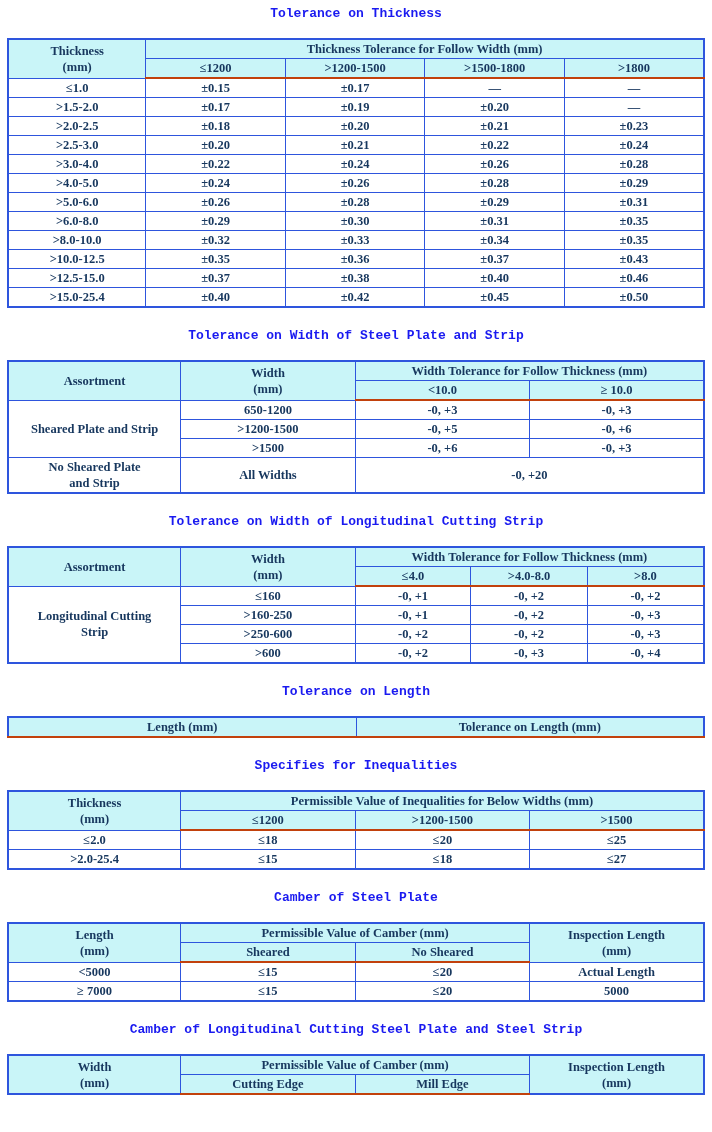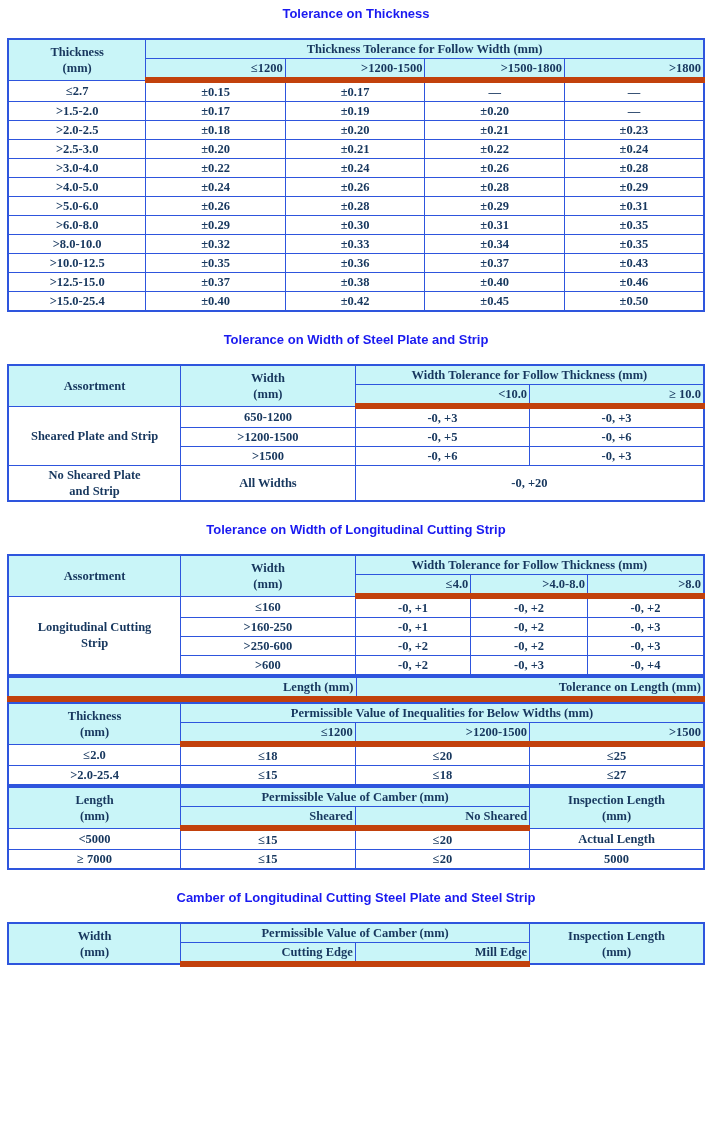--- a/index.html
+++ b/index.html
@@ -15,21 +15,21 @@
     width: 712px;
   }
   .section-title {
     margin: 0;
     padding: 20px 0 16px 0;
     text-align: center;
     color: #1a1af0;
     font-size: 13px;
     font-weight: bold;
     line-height: 16px;
-    font-family: Liberation Sans, sans-serif;
+    font-family: Liberation Mono, monospace;
   }
   .section:first-child .section-title {
     padding-top: 6px;
   }
   table.spec-table {
     width: 698px;
     margin: 0 auto;
     border-collapse: collapse;
     table-layout: fixed;
     border: 2px solid #2e55dd;
@@ -46,22 +46,21 @@
     padding: 1px 2px;
     height: 16px;
     white-space: pre-line;
     overflow: hidden;
     font-family: "Liberation Serif", "DejaVu Serif", serif;
   }
   table.spec-table thead th {
     background: #c9f5f8;
   }
   table.spec-table thead tr:last-child th {
-    border-bottom: 6px solid #c2410c;
-    text-align: right;
+    border-bottom: 2px solid #c2410c;
   }
 </style>
 </head>
 <body>
 
 <div class="doc" id="doc">
     <div class="section">
       <h2 class="section-title">Tolerance on Thickness</h2>
       <table class="spec-table">
         <colgroup>
@@ -79,21 +78,21 @@
           </tr>
           <tr>
             <th>≤1200</th>
             <th>&gt;1200-1500</th>
             <th>&gt;1500-1800</th>
             <th>&gt;1800</th>
           </tr>
         </thead>
         <tbody>
           <tr>
-            <td>≤2.7</td>
+            <td>≤1.0</td>
             <td>±0.15</td>
             <td>±0.17</td>
             <td>—</td>
             <td>—</td>
           </tr>
           <tr>
             <td>&gt;1.5-2.0</td>
             <td>±0.17</td>
             <td>±0.19</td>
             <td>±0.20</td>
@@ -266,36 +265,38 @@
           <tr>
             <td>&gt;600</td>
             <td>-0, +2</td>
             <td>-0, +3</td>
             <td>-0, +4</td>
           </tr>
         </tbody>
       </table>
     </div>
     <div class="section">
+      <h2 class="section-title">Tolerance on Length</h2>
       <table class="spec-table">
         <colgroup>
           <col style="width: 50%;">
           <col style="width: 50%;">
         </colgroup>
         <thead>
           <tr>
             <th>Length (mm)</th>
             <th>Tolerance on Length (mm)</th>
           </tr>
         </thead>
         <tbody>
         </tbody>
       </table>
     </div>
     <div class="section">
+      <h2 class="section-title">Specifies for Inequalities</h2>
       <table class="spec-table">
         <colgroup>
           <col style="width: 24.8%;">
           <col style="width: 25.1%;">
           <col style="width: 25.05%;">
           <col style="width: 25.05%;">
         </colgroup>
         <thead>
           <tr>
             <th rowspan="2">Thickness
@@ -318,20 +319,21 @@
           <tr>
             <td>&gt;2.0-25.4</td>
             <td>≤15</td>
             <td>≤18</td>
             <td>≤27</td>
           </tr>
         </tbody>
       </table>
     </div>
     <div class="section">
+      <h2 class="section-title">Camber of Steel Plate</h2>
       <table class="spec-table">
         <colgroup>
           <col style="width: 24.8%;">
           <col style="width: 25.1%;">
           <col style="width: 25.05%;">
           <col style="width: 25.05%;">
         </colgroup>
         <thead>
           <tr>
             <th rowspan="2">Length

